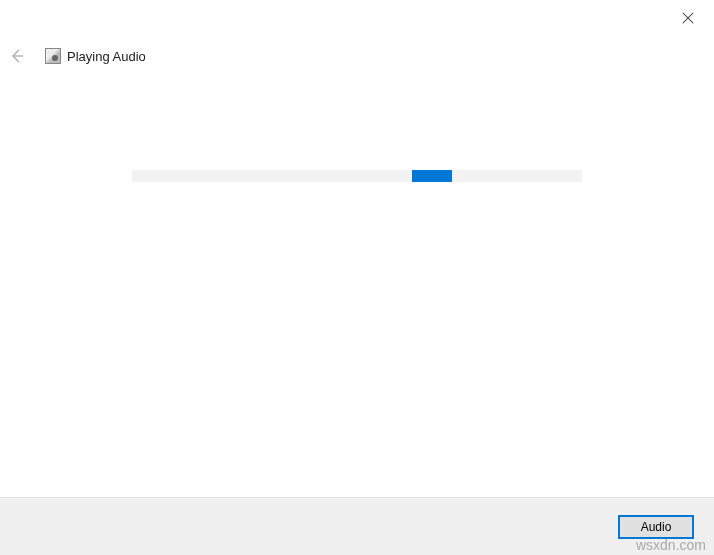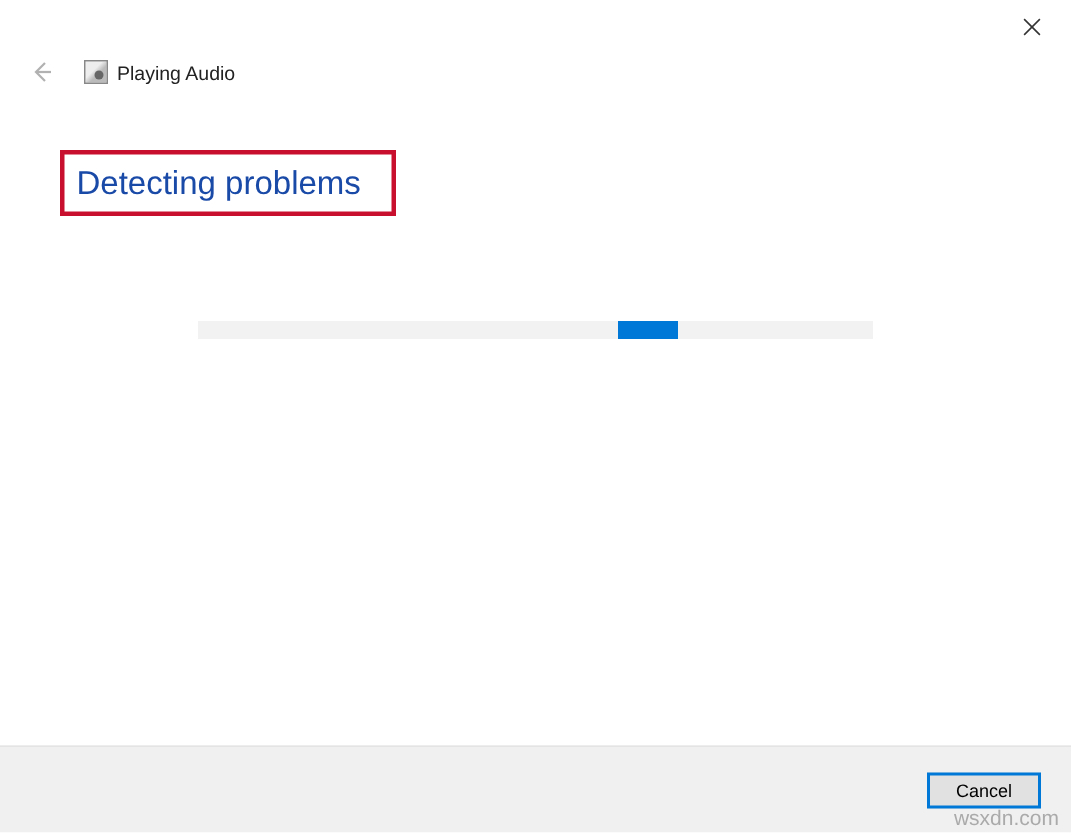--- a/index.html
+++ b/index.html
@@ -23,22 +23,22 @@
       width: 16px;
       height: 16px;
       cursor: pointer;
       display: flex;
       align-items: center;
       justify-content: center;
     }
     .close-btn svg { width: 14px; height: 14px; }
     .header-row {
       display: flex;
-      align-items: flex-start;
-      padding-left: 20px;
+      align-items: flex-end;
+      padding-left: 9px;
       height: 24px;
       gap: 20px;
     }
     .back-arrow {
       width: 16px;
       height: 16px;
       display: flex;
       align-items: center;
       justify-content: center;
       opacity: 0.45;
@@ -149,26 +149,23 @@
       <line x1="4" y1="8" x2="14" y2="8" stroke="#555" stroke-width="1.5"></line>
     </svg>
   </div>
   <div class="title-wrap">
     <span class="app-icon"></span>
     <span class="window-title">Playing Audio</span>
   </div>
 </div>
 
 <div class="content">
-  <div class="heading-box">
-    <div class="heading-text">Detecting problems</div>
-  </div>
 
   <div class="progress-container">
     <div class="progress-segment"></div>
   </div>
 </div>
 
 <div class="footer">
-  <button class="cancel-btn">Cancel</button>
+  <button class="cancel-btn">Audio</button>
 </div>
 
 <div class="watermark">wsxdn.com</div>
 
 </body></html>

